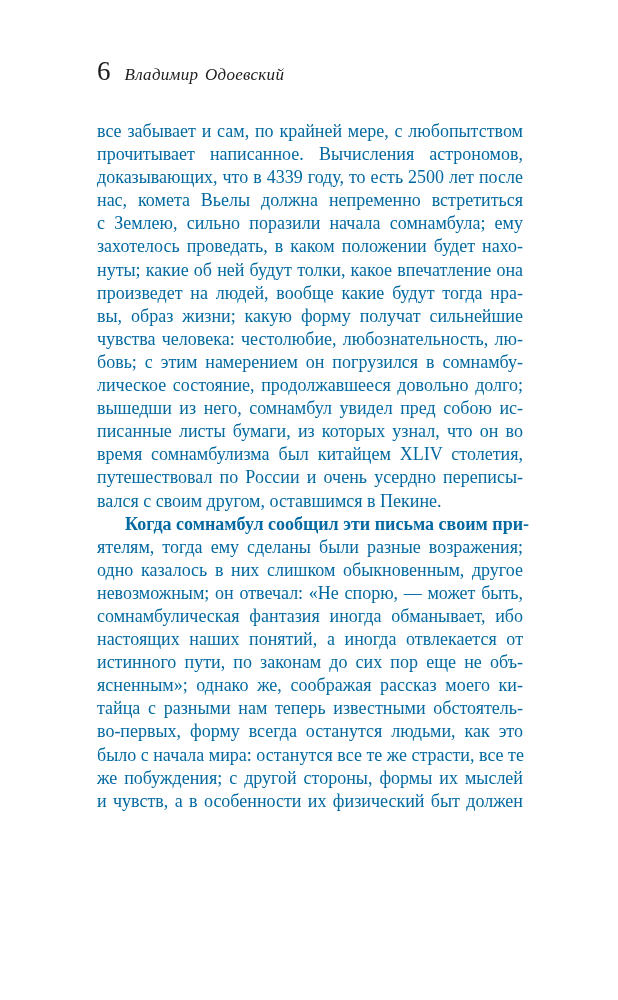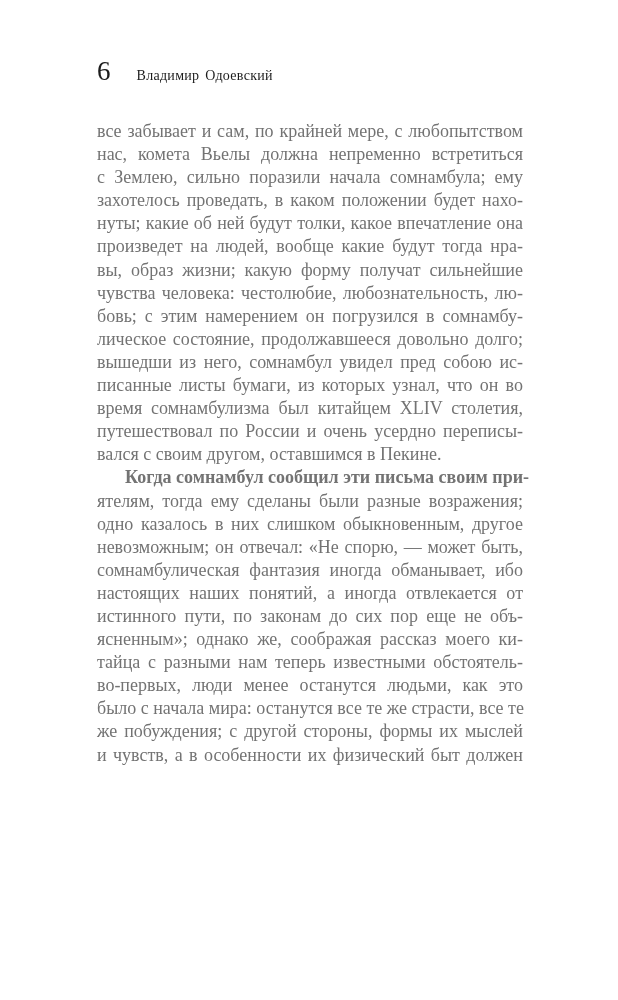--- a/index.html
+++ b/index.html
@@ -31,22 +31,23 @@
     align-items: baseline;
     color: #1c1c1c;
     white-space: nowrap;
   }
   .page-number {
     font-size: 27px;
     font-weight: normal;
     line-height: 1;
   }
   .running-author {
-    font-size: 14px;
-    margin-left: 26px;
+    font-size: 17px;
+    font-style: italic;
+    margin-left: 14px;
     letter-spacing: 0.3px;
     word-spacing: 2px;
   }
   .text-block {
     position: absolute;
     left: 97px;
     top: 120px;
     width: 426px;
     color: #1c1c1c;
     font-size: 18px;
@@ -68,22 +69,24 @@
   }
 </style>
 </head>
 <body style="background: rgb(255, 255, 255);">
 
 <div class="page">
   <div class="running-header">
     <span class="page-number">6</span>
     <span class="running-author">Владимир Одоевский</span>
   </div>
-  <div class="text-block" id="text-block" style="color: #737373;">
+  <div class="text-block" id="text-block" style="color: #0369a1;">
       <div class="line">все забывает и сам, по крайней мере, с любопытством</div>
+      <div class="line">прочитывает написанное. Вычисления астрономов,</div>
+      <div class="line">доказывающих, что в 4339 году, то есть 2500 лет после</div>
       <div class="line">нас, комета Вьелы должна непременно встретиться</div>
       <div class="line">с Землею, сильно поразили начала сомнамбула; ему</div>
       <div class="line">захотелось проведать, в каком положении будет нахо-</div>
       <div class="line">нуты; какие об ней будут толки, какое впечатление она</div>
       <div class="line">произведет на людей, вообще какие будут тогда нра-</div>
       <div class="line">вы, образ жизни; какую форму получат сильнейшие</div>
       <div class="line">чувства человека: честолюбие, любознательность, лю-</div>
       <div class="line">бовь; с этим намерением он погрузился в сомнамбу-</div>
       <div class="line">лическое состояние, продолжавшееся довольно долго;</div>
       <div class="line">вышедши из него, сомнамбул увидел пред собою ис-</div>
@@ -93,18 +96,18 @@
       <div class="line para-end">вался с своим другом, оставшимся в Пекине.</div>
       <div class="line indent">Когда сомнамбул сообщил эти письма своим при-</div>
       <div class="line">ятелям, тогда ему сделаны были разные возражения;</div>
       <div class="line">одно казалось в них слишком обыкновенным, другое</div>
       <div class="line">невозможным; он отвечал: «Не спорю, — может быть,</div>
       <div class="line">сомнамбулическая фантазия иногда обманывает, ибо</div>
       <div class="line">настоящих наших понятий, а иногда отвлекается от</div>
       <div class="line">истинного пути, по законам до сих пор еще не объ-</div>
       <div class="line">ясненным»; однако же, соображая рассказ моего ки-</div>
       <div class="line">тайца с разными нам теперь известными обстоятель-</div>
-      <div class="line">во-первых, люди менее останутся людьми, как это</div>
+      <div class="line">во-первых, форму всегда останутся людьми, как это</div>
       <div class="line">было с начала мира: останутся все те же страсти, все те</div>
       <div class="line">же побуждения; с другой стороны, формы их мыслей</div>
       <div class="line">и чувств, а в особенности их физический быт должен</div>
     </div>
 </div>
 
 </body></html>

